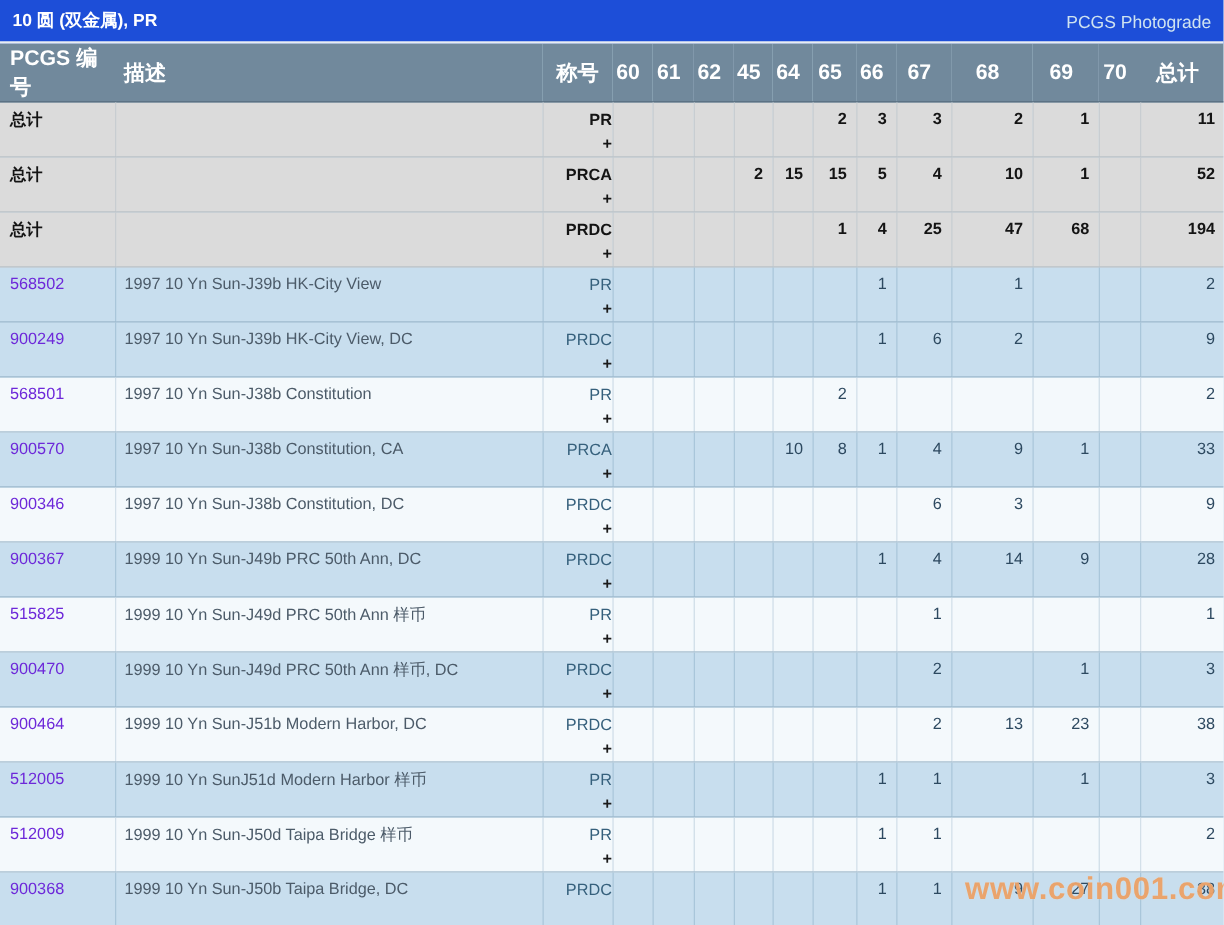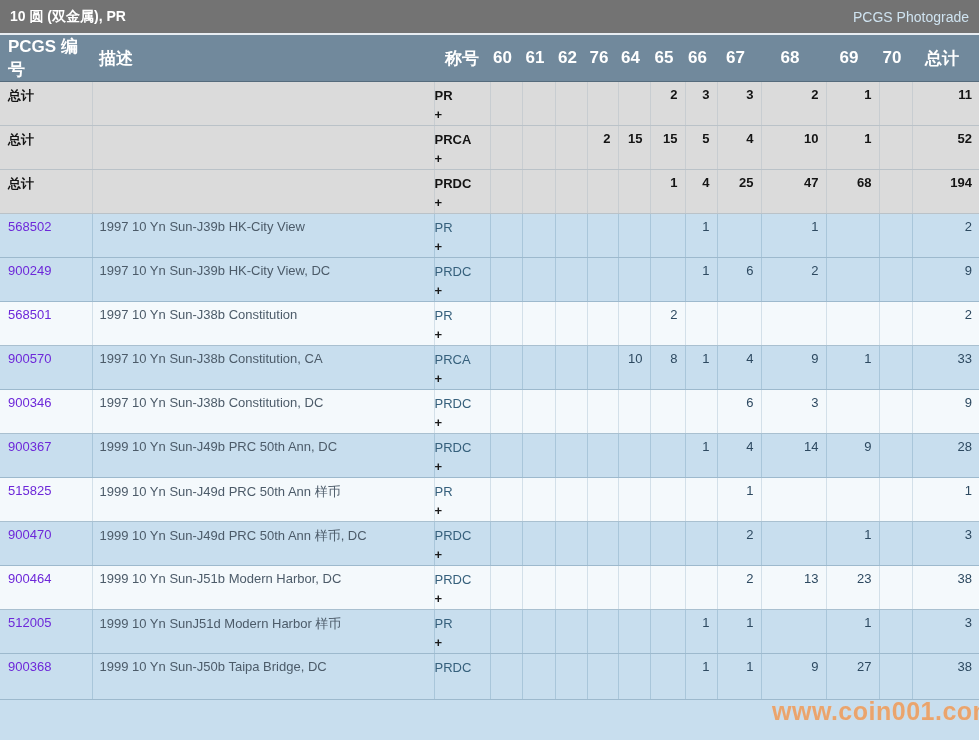--- a/index.html
+++ b/index.html
@@ -4,21 +4,21 @@
 <style>
   * { margin:0; padding:0; box-sizing:border-box; }
   html,body { background:#ffffff; }
   body { font-family:"Liberation Sans", sans-serif; }
   .screen {
     width:979px; height:740px; position:relative; overflow:hidden;
     background:#c8deee;
   }
   
   .titlebar {
-    height:35px; background:#737373; border-bottom:2px solid #e8edf2;
+    height:35px; background:#1d4ed8; border-bottom:2px solid #e8edf2;
     display:flex; align-items:center; justify-content:space-between;
     padding:0 10px;
   }
   .titlebar .title { color:#ffffff; font-weight:bold; font-size:14px; }
   .titlebar .pg-link { color:#cfe3f0; font-size:14px; cursor:pointer; }
   
   table { border-collapse:collapse; table-layout:fixed; width:979px; }
   thead th {
     background:#71899c; color:#ffffff; font-size:17px; font-weight:bold;
     height:27px; vertical-align:middle; border-bottom:1px solid #556b7c;
@@ -26,21 +26,21 @@
   th.h-pcgs { text-align:left; padding-left:8px; }
   th.h-desc { text-align:left; padding-left:7px; }
   th.h-desig { text-align:center; }
   th.h-num { text-align:center; padding-right:7px; }
   tbody td {
     height:42px; vertical-align:top; font-size:13px; padding-top:5px;
   }
   tbody tr:last-child td { height:46px; }
   .c-pcgs { text-align:left; padding-left:8px; }
   .c-desc { text-align:left; padding-left:7px; color:#4c5b69; }
-  .c-desig { text-align:left; line-height:18px;margin-top:37px; }
+  .c-desig { text-align:right; line-height:18px;margin-top:37px; }
   .c-desig .plus { color:#1b1b1b; font-weight:bold; line-height:20px; }
   .c-num { text-align:right; padding-right:7px; color:#2d4960; }
   .pcgs-link { color:#6d28d9; cursor:pointer; }
   .total-label { color:#141414; font-weight:bold; }
   
   .summary-row td { background:#dbdbdb; border-right:1px solid #c8cdd1; border-bottom:1px solid #bac2c8; }
   .summary-row .c-num, .summary-row .c-desig { color:#141414; font-weight:bold; }
   .summary-row .c-desig .plus { color:#141414; }
   
   .row-blue td { background:#c8deee; border-right:1px solid #a9c6da; border-bottom:1px solid #9db9cd; }
@@ -85,21 +85,21 @@
         <col style="width:67px">
     </colgroup>
     <thead>
       <tr>
         <th class="h-pcgs">PCGS 编 号</th>
         <th class="h-desc">描述</th>
         <th class="h-desig">称号</th>
         <th class="h-num">60</th>
         <th class="h-num">61</th>
         <th class="h-num">62</th>
-        <th class="h-num">76</th>
+        <th class="h-num">45</th>
         <th class="h-num">64</th>
         <th class="h-num">65</th>
         <th class="h-num">66</th>
         <th class="h-num">67</th>
         <th class="h-num">68</th>
         <th class="h-num">69</th>
         <th class="h-num">70</th>
         <th class="h-num">总计</th>
       </tr>
     </thead>
@@ -357,20 +357,40 @@
           <td class="c-num"></td>
           <td class="c-num"></td>
           <td class="c-num"></td>
           <td class="c-num">1</td>
           <td class="c-num">1</td>
           <td class="c-num"></td>
           <td class="c-num">1</td>
           <td class="c-num"></td>
           <td class="c-num c-total">3</td>
         </tr>
+        <tr class="data-row row-light">
+          <td class="c-pcgs"><span class="pcgs-link">512009</span></td>
+          <td class="c-desc">1999 10 Yn Sun-J50d Taipa Bridge 样币</td>
+          <td class="c-desig">
+            <div>PR</div>
+            <div class="plus">+</div>
+          </td>
+          <td class="c-num"></td>
+          <td class="c-num"></td>
+          <td class="c-num"></td>
+          <td class="c-num"></td>
+          <td class="c-num"></td>
+          <td class="c-num"></td>
+          <td class="c-num">1</td>
+          <td class="c-num">1</td>
+          <td class="c-num"></td>
+          <td class="c-num"></td>
+          <td class="c-num"></td>
+          <td class="c-num c-total">2</td>
+        </tr>
         <tr class="data-row row-blue">
           <td class="c-pcgs"><span class="pcgs-link">900368</span></td>
           <td class="c-desc">1999 10 Yn Sun-J50b Taipa Bridge, DC</td>
           <td class="c-desig">
             <div>PRDC</div>
           </td>
           <td class="c-num"></td>
           <td class="c-num"></td>
           <td class="c-num"></td>
           <td class="c-num"></td>

